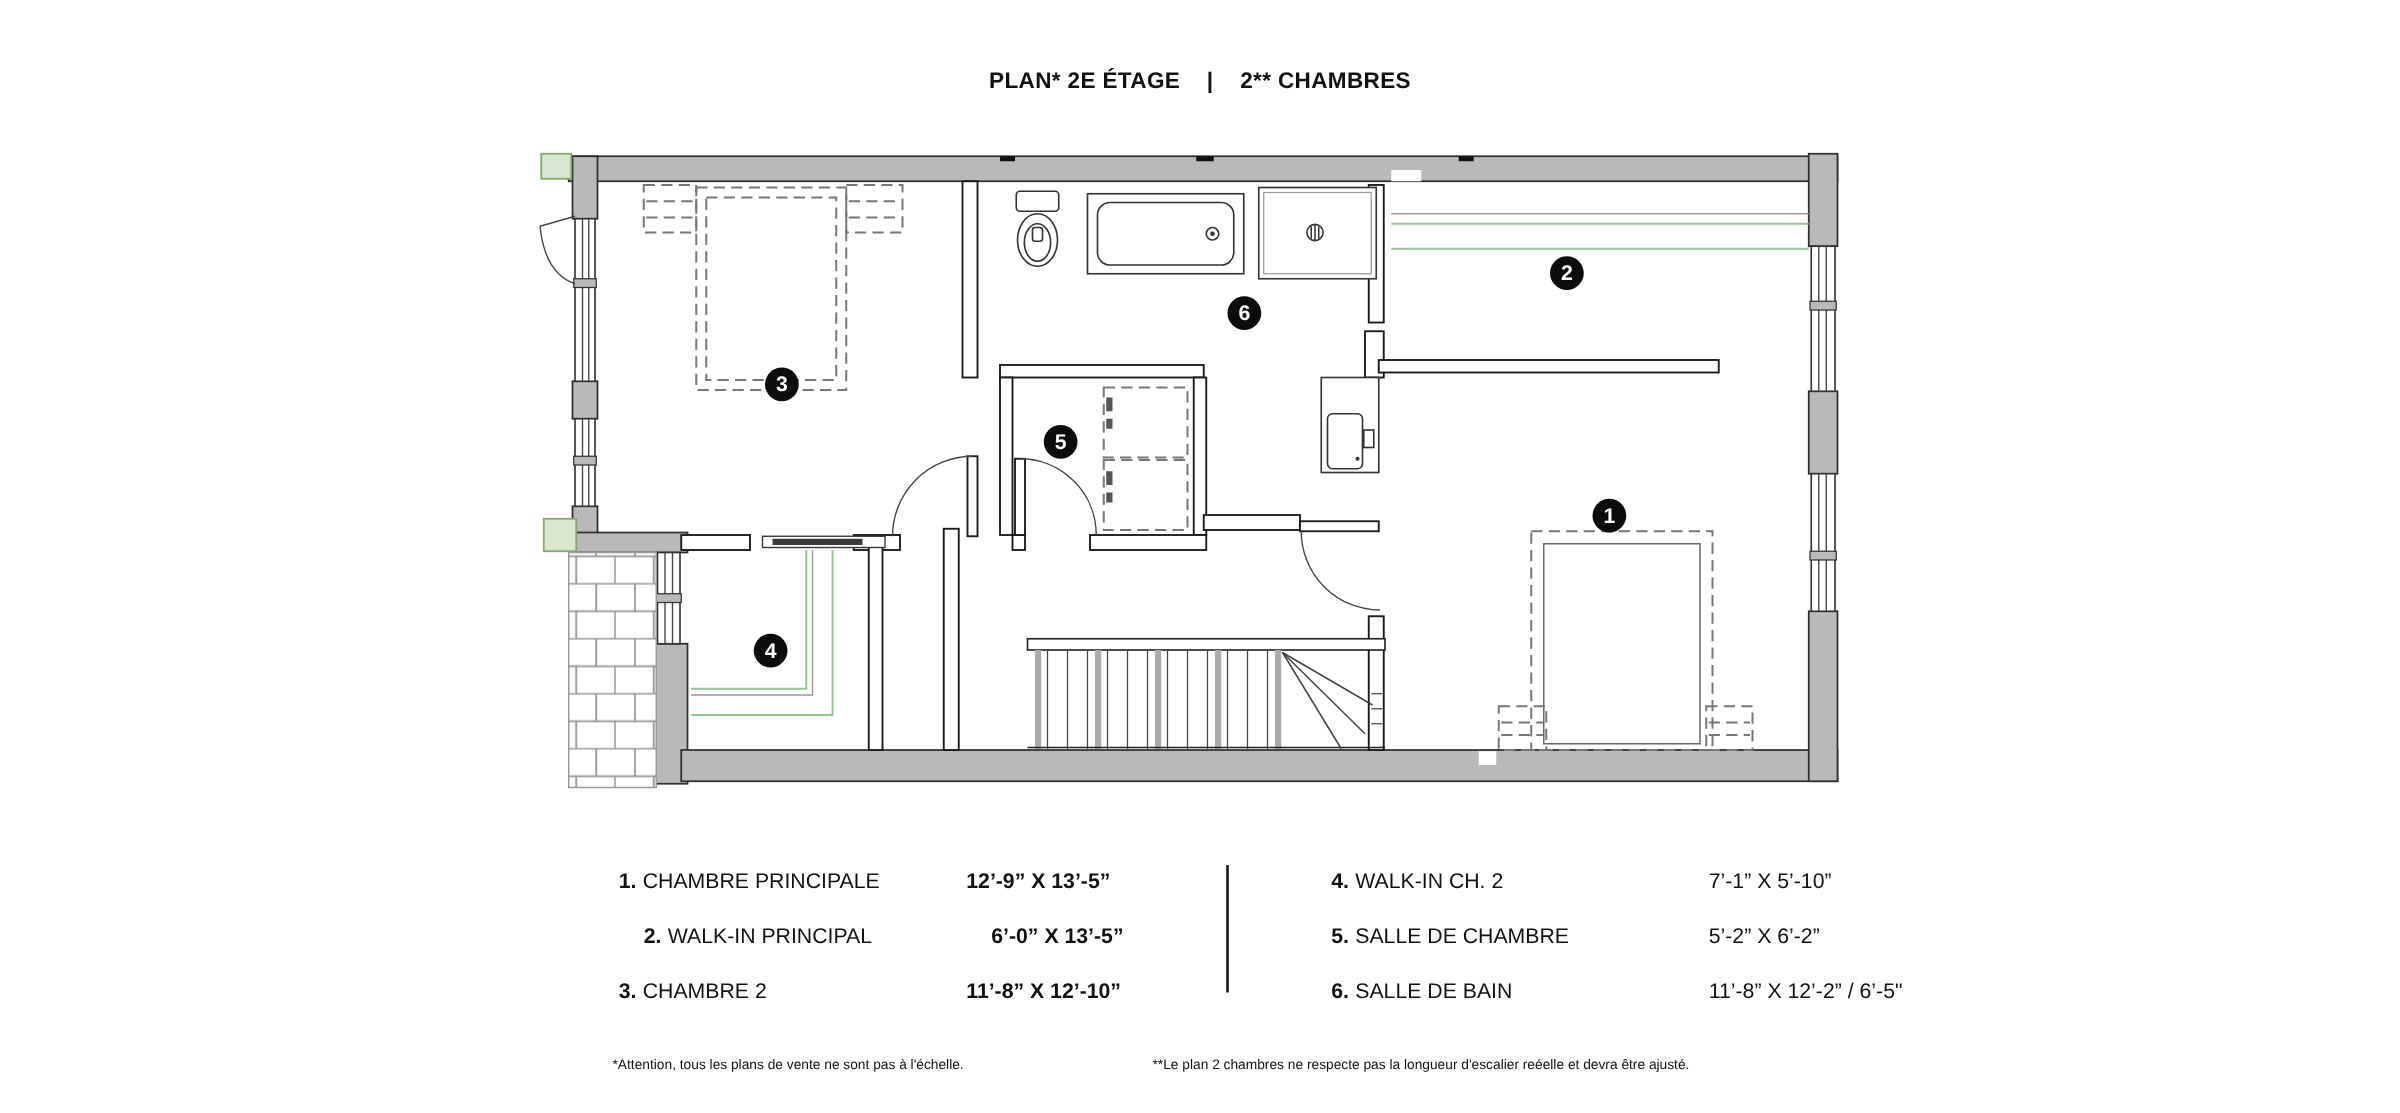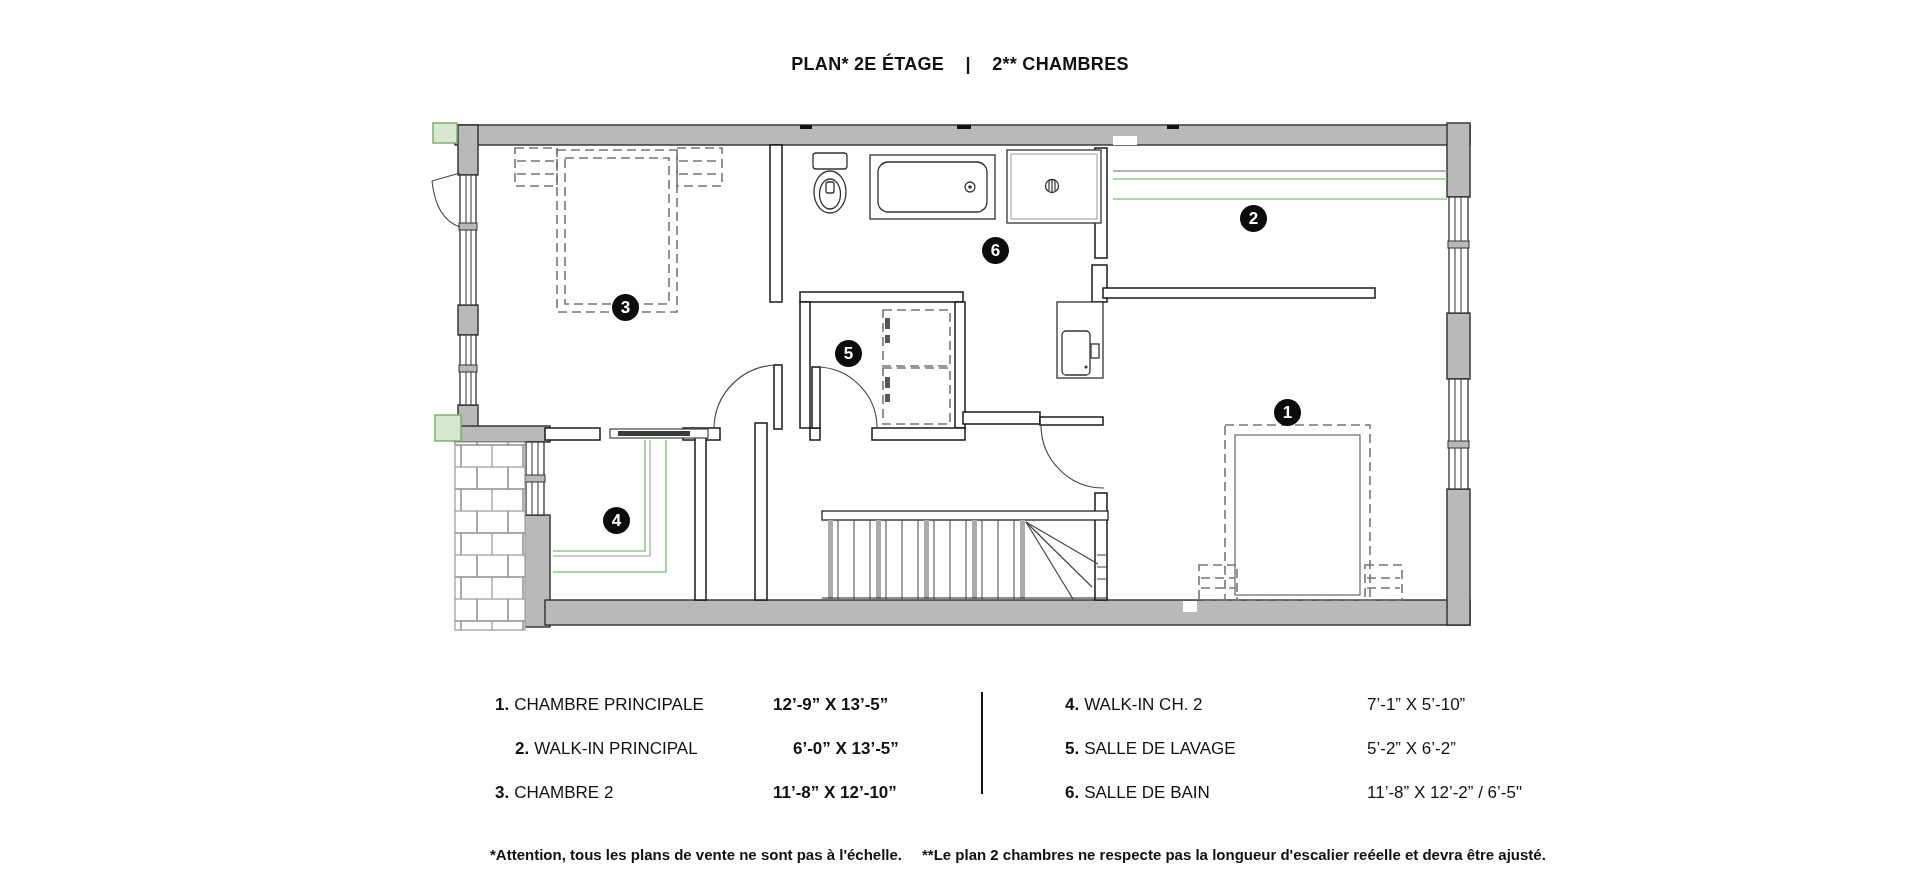--- a/index.html
+++ b/index.html
@@ -11,21 +11,21 @@
   .plan{position:absolute;left:430px;top:115px;width:1080px;height:530px;}
   .badge{position:absolute;width:27px;height:27px;border-radius:50%;background:#0c0c0c;
          color:#fff;font-size:17px;font-weight:bold;display:flex;align-items:center;
          justify-content:center;line-height:1;}
   .legend-row{position:absolute;white-space:nowrap;font-size:17px;text-align:center;}
   .legend-row .num{font-weight:bold;margin-right:5px;}
   .legend-row .dims{position:absolute;font-weight:normal;}
   .col-left .dims{left:278px;font-weight:bold;}
   .col-right .dims{left:258px;margin-left:44px;}
   .divider{position:absolute;left:981px;top:692px;width:2px;height:102px;background:#111;}
-  .footnote{position:absolute;font-size:15px;font-weight:bold;white-space:nowrap;}
+  .footnote{position:absolute;font-size:11px;font-weight:normal;white-space:nowrap;}
   svg .w{fill:#b9b9b9;stroke:#2f2f2f;stroke-width:1.4;}
   svg .iw{fill:#ffffff;stroke:#1a1a1a;stroke-width:1.5;}
   svg .fx{fill:#ffffff;stroke:#333;stroke-width:1.3;}
   svg .dash{fill:none;stroke:#777;stroke-width:1.6;stroke-dasharray:9 5;}
   svg .grn{fill:none;stroke:#94c794;stroke-width:1.6;}
   svg .thin{stroke:#444;stroke-width:1.1;fill:none;}
 </style>
 </head>
 <body>
 
@@ -269,21 +269,21 @@
     <span class="dims">11’-8”  X  12’-10”</span>
   </div>
 
   <div class="divider"></div>
 
   <div class="legend-row col-right" style="left:1065px;top:695px;">
     <span class="num">4.</span><span>WALK-IN CH. 2</span>
     <span class="dims">7’-1”  X  5’-10”</span>
   </div>
   <div class="legend-row col-right" style="left:1065px;top:739px;">
-    <span class="num">5.</span><span>SALLE DE LAVAGE</span>
+    <span class="num">5.</span><span>SALLE DE CHAMBRE</span>
     <span class="dims">5’-2”  X  6’-2”</span>
   </div>
   <div class="legend-row col-right" style="left:1065px;top:783px;">
     <span class="num">6.</span><span>SALLE DE BAIN</span>
     <span class="dims">11’-8”  X  12’-2” / 6’-5"</span>
   </div>
 
   <div class="footnote" style="left:490px;top:846px;">*Attention, tous les plans de vente ne sont pas à l'échelle.</div>
   <div class="footnote" style="left:922px;top:846px;">**Le plan 2 chambres ne respecte pas la longueur d'escalier reéelle et devra être ajusté.</div>
 

